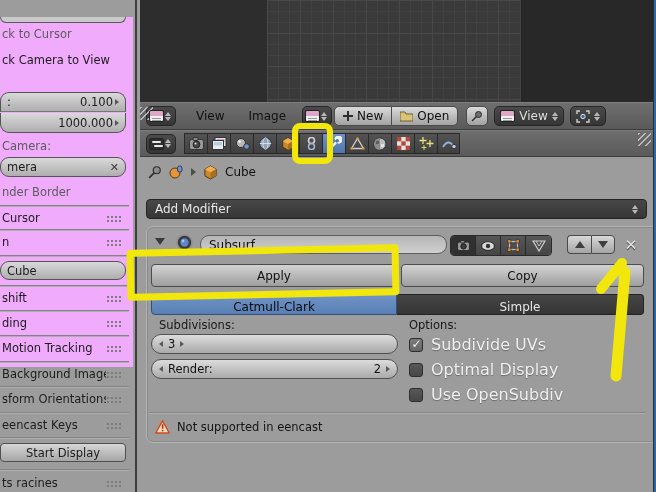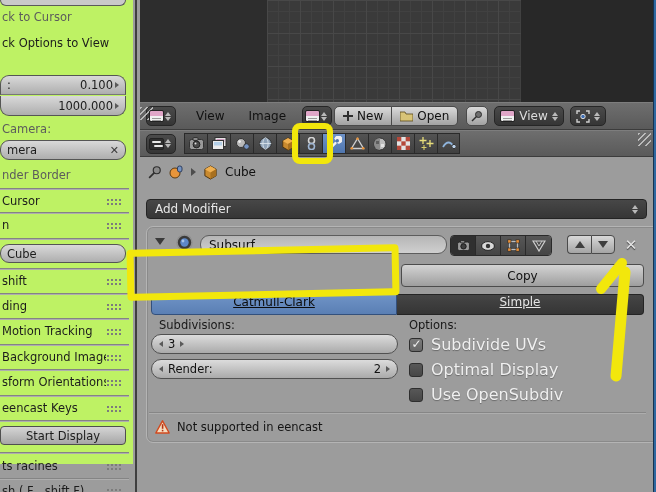--- a/index.html
+++ b/index.html
@@ -2,21 +2,21 @@
 <html><head>
 <meta charset="utf-8">
 <style>
   * { margin:0; padding:0; box-sizing:border-box; }
   html,body { width:656px; height:492px; overflow:hidden; }
   body { font-family:"DejaVu Sans","Liberation Sans",sans-serif; font-size:11px; color:#1c1c1c; background:#9c9c9c; position:relative; }
 
   .abs { position:absolute; }
 
   
-  #sidebar { left:0; top:0; width:133px; height:464px; background:#bef264; }
+  #sidebar { left:0; top:17px; width:133px; height:350px; background:#f0abfc; }
   .sb-label { left:2px; font-size:11.5px; color:#1c1c1c; white-space:nowrap; }
   .sb-gray  { color:#5c5c5c; }
   .sb-field { left:0; width:126px; height:20px; background:linear-gradient(#d9d9d9,#aeaeae); border:1px solid #555; border-radius:9px; display:flex; align-items:center; padding:0 6px; font-size:11.5px; }
   .sb-num   { border-radius:0; }
   .sb-num.first { border-radius:9px 9px 0 0; border-bottom:1px solid #777; }
   .sb-num.last  { border-radius:0 0 9px 9px; border-top:none; }
   .sb-val { flex:1; text-align:right; padding-right:2px; }
   .tri-r { width:0; height:0; border-left:4px solid #5a5a5a; border-top:3px solid transparent; border-bottom:3px solid transparent; }
   .tri-l { width:0; height:0; border-right:4px solid #5a5a5a; border-top:3px solid transparent; border-bottom:3px solid transparent; }
   .sb-sep { left:0; width:129px; height:2px; border-top:1px solid #848484; border-bottom:1px solid #aeaeae; }
@@ -86,21 +86,21 @@
   .tgl:last-child { border-right:none; }
   .tgl.pressed { background:#303030; }
   .arrow-btn { width:24px; height:19px; background:linear-gradient(#d8d8d8,#a4a4a4); border:1px solid #4a4a4a; display:flex; align-items:center; justify-content:center; }
   .arrow-btn.left { border-radius:4px 0 0 4px; border-right:none; }
   .arrow-btn.right { border-radius:0 4px 4px 0; }
   .tri-up { width:0; height:0; border-bottom:7px solid #3f3f3f; border-left:5px solid transparent; border-right:5px solid transparent; }
   .tri-dn { width:0; height:0; border-top:7px solid #3f3f3f; border-left:5px solid transparent; border-right:5px solid transparent; }
   #mod-close { position:absolute; right:8px; top:4px; width:18px; height:19px; color:#e4e4e4; text-shadow:0 1px 1px #333; font-size:15px; font-weight:bold; display:flex; align-items:center; justify-content:center; }
 
   .btn-half { position:absolute; height:23px; background:linear-gradient(#d3d3d3,#9e9e9e); border:1px solid #4c4c4c; border-radius:4px; display:flex; align-items:center; justify-content:center; font-size:12px; color:#111; }
-  .type-half { position:absolute; height:21px; display:flex; align-items:flex-start; justify-content:center; font-size:12px;text-decoration:underline; }
+  .type-half { position:absolute; height:21px; display:flex; align-items:flex-end; justify-content:center; font-size:12px; }
   .type-blue { background:linear-gradient(#6f93c6,#5a7fb4); border:1px solid #33507c; border-radius:4px 0 0 4px; color:#0b0b0b; }
   .type-dark { background:linear-gradient(#454545,#353535); border:1px solid #242424; border-left:none; border-radius:0 4px 4px 0; color:#e6e6e6; }
 
   .col-label { position:absolute; font-size:11.5px; color:#181818; }
   .slider { position:absolute; left:4px; width:247px; height:20px; background:linear-gradient(#dcdcdc,#aaaaaa); border:1px solid #515151; border-radius:10px; display:flex; align-items:center; padding:0 7px; gap:5px; font-size:11.5px; color:#111; }
   .slider .lab { flex:1; }
   .checkrow { position:absolute; display:flex; align-items:center; gap:8px; }
   .checkbox { width:14px; height:14px; background:linear-gradient(#585858,#464646); border:1px solid #2e2e2e; border-radius:3px; position:relative; }
   .checkbox.on { background:linear-gradient(#7b7b7b,#676767); }
   .checkbox.on::after { content:"✓"; position:absolute; left:1.5px; top:-1.5px; color:#f2f2f2; font-size:12px; font-weight:bold; }
@@ -119,21 +119,21 @@
   #hl-wrench { left:292px; top:123px; width:41px; height:41px; border:6px solid #f2e70c; border-radius:8px; }
   #hl-apply { left:127px; top:247px; width:272px; height:51px; border:7px solid #f2e70c; border-radius:4px; transform:rotate(-1.2deg); }
   #arrow-svg { left:0; top:0; width:656px; height:492px; }
 </style>
 </head>
 <body>
 
 <div id="sidebar" class="abs">
   <div id="sb-top-field" class="abs"></div>
   <div class="abs sb-label sb-gray" style="top:10px">ck to Cursor</div>
-  <div class="abs sb-label" style="top:36px">ck Options to View</div>
+  <div class="abs sb-label" style="top:36px">ck Camera to View</div>
 
   <div class="abs sb-field sb-num first" style="top:75px">
     <span>:</span>
     <span class="sb-val">0.100</span>
     <span class="tri-r"></span>
   </div>
   <div class="abs sb-field sb-num last" style="top:96px">
     <span class="sb-val">1000.000</span>
     <span class="tri-r"></span>
   </div>
@@ -451,20 +451,23 @@
             </div>
           <div class="arrow-btn right">
               <span class="tri-dn"></span>
             </div>
         </div>
         <div id="mod-close">
             <span>✕</span>
           </div>
       </div>
 
+      <div class="btn-half" style="left:4px;top:37px;width:246px">
+        <span>Apply</span>
+      </div>
       <div class="btn-half" style="left:254px;top:37px;width:243px">
         <span>Copy</span>
       </div>
 
       <div class="type-half type-blue" style="left:4px;top:67px;width:246px">
         <span>Catmull-Clark</span>
       </div>
       <div class="type-half type-dark" style="left:250px;top:67px;width:247px">
         <span>Simple</span>
       </div>

